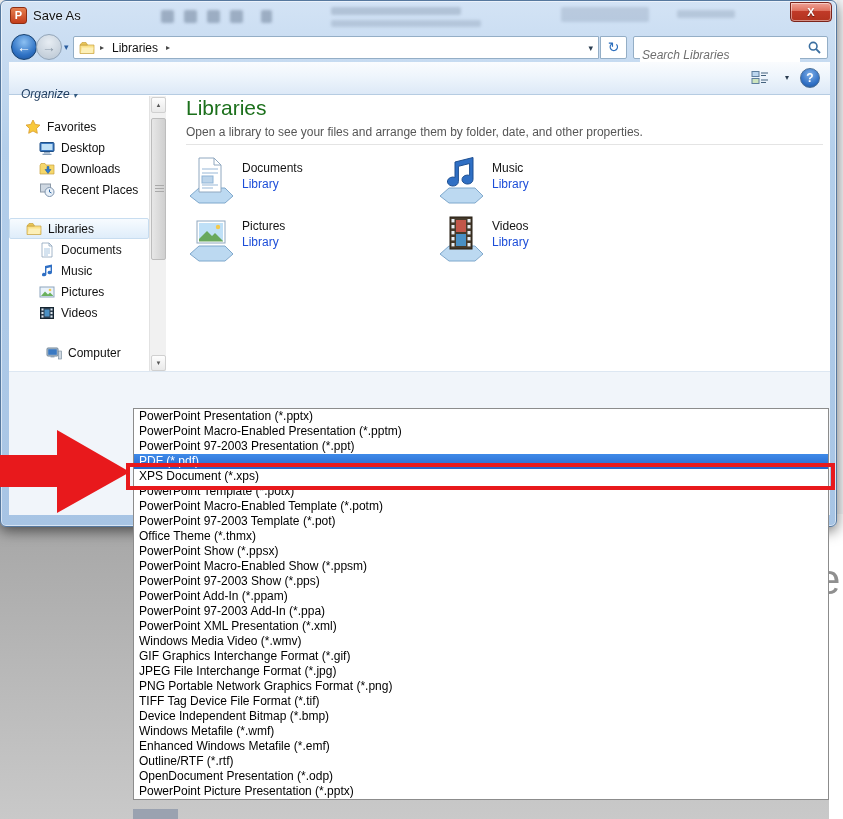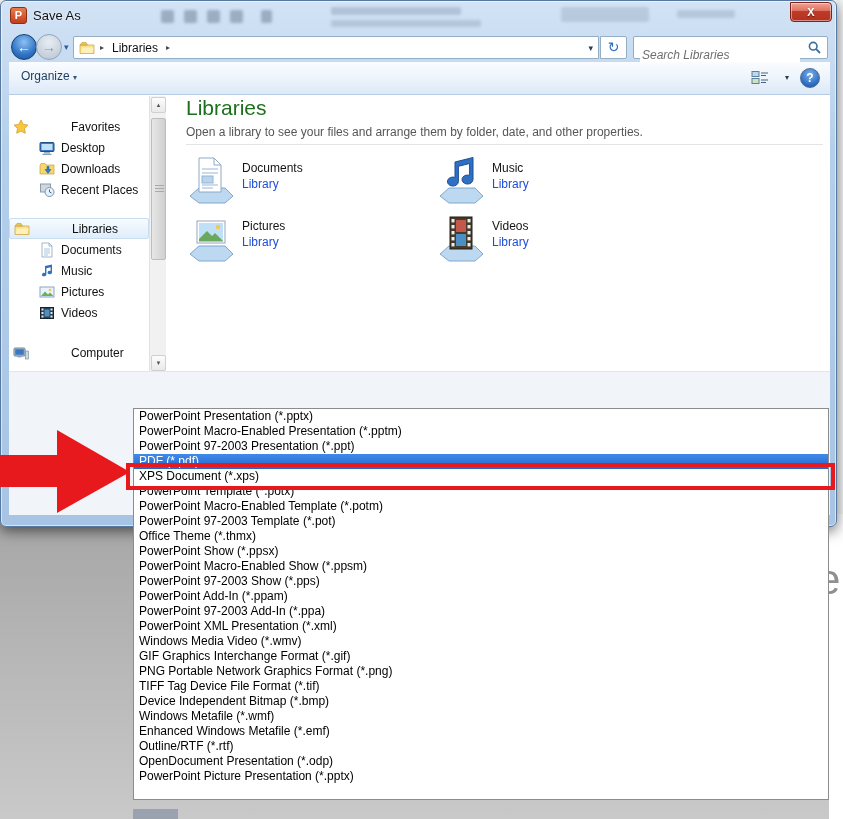--- a/index.html
+++ b/index.html
@@ -54,35 +54,35 @@
   .search input{position:absolute;left:6px;top:1px;width:160px;height:33px;border:none;outline:none;
     font-size:12px;font-style:italic;color:#14532d;}
   .search input::placeholder{color:#6e6e6e;font-style:italic;}
   .search svg{position:absolute;right:6px;top:4px;}
 
   
   .client{position:absolute;left:8px;top:61px;width:821px;height:453px;background:#fff;overflow:hidden;}
   .cmdbar{position:absolute;left:0;top:0;width:821px;height:33px;
     background:linear-gradient(180deg,#fafcfe 0%,#eef5fc 45%,#dde9f7 100%);
     border-bottom:1px solid #b6cce2;}
-  .organize{position:absolute;left:12px;top:7px;font-size:12px;color:#1d3b5e;cursor:default;}
+  .organize{position:absolute;left:12px;top:25px;font-size:12px;color:#1d3b5e;cursor:default;font-style:italic;}
   .organize .ar{font-size:8px;color:#335a80;}
   .views-btn{position:absolute;left:742px;top:7px;width:40px;height:19px;}
   .views-btn svg{position:absolute;left:0;top:1px;}
   .views-btn .ar{position:absolute;right:2px;top:4px;font-size:8px;color:#2a3c50;}
   .help-btn{position:absolute;left:791px;top:6px;width:20px;height:20px;border-radius:50%;
     background:radial-gradient(circle at 50% 30%,#7fb0e8,#2f6fc4 65%,#1d4f92);
     border:1px solid #4a6e96;color:#fff;font-size:12px;font-weight:bold;text-align:center;line-height:18px;}
 
   .content{position:absolute;left:0;top:34px;width:821px;height:276px;}
   
   #sidebar-list{position:absolute;left:0;top:0;width:140px;height:276px;}
   .side-row{position:relative;height:21px;display:flex;align-items:center;font-size:12px;color:#111;cursor:default;}
   .side-row .ic{width:16px;height:16px;margin-right:6px;flex:none;}
-  .side-row.header{padding-left:4px;gap:36px;}
+  .side-row.header{padding-left:16px;}
   .side-row.item{padding-left:30px;}
   .side-row.selected{background:linear-gradient(180deg,#f7fbff,#dfedfa);
     border:1px solid #c8ddf0;border-radius:2px;}
   
   .sb{position:absolute;left:140px;top:0;width:17px;height:276px;background:#f1f1f1;border-left:1px solid #e2e2e2;}
   .sb .btn{position:absolute;left:1px;width:15px;height:16px;background:linear-gradient(180deg,#fdfdfd,#e9e9e9);
     border:1px solid #d0d0d0;border-radius:2px;font-size:6px;color:#555;text-align:center;line-height:14px;}
   .sb .up{top:1px;}.sb .down{bottom:1px;}
   .sb .thumb{position:absolute;left:1px;top:22px;width:15px;height:142px;border-radius:2px;
     background:linear-gradient(90deg,#e7e7e7,#cfcfcf);border:1px solid #bdbdbd;}
@@ -266,21 +266,21 @@
                     <rect x="2.5" y="7" width="2" height="2"></rect>
                     <rect x="2.5" y="10.5" width="2" height="2"></rect>
                     <rect x="11.5" y="3.5" width="2" height="2"></rect>
                     <rect x="11.5" y="7" width="2" height="2"></rect>
                     <rect x="11.5" y="10.5" width="2" height="2"></rect>
                   </g>
                   <rect x="5.5" y="4.5" width="5" height="7" fill="#4a90c4"></rect>
                 </svg></span>
               <span>Videos</span>
             </div>
-            <div class="side-row header" style="margin-top: 19px;">
+            <div class="side-row header" style="margin-top: 19px; margin-left: 21px;">
               <span class="ic"><svg viewBox="0 0 16 16" width="16" height="16">
                   <rect x="1" y="3" width="11" height="8" rx="1" fill="#b9c6d4" stroke="#6f8496"></rect>
                   <rect x="2.2" y="4.2" width="8.6" height="5.6" fill="#3a79c2"></rect>
                   <rect x="4.5" y="11" width="4" height="1.4" fill="#8fa2b4"></rect>
                   <rect x="12.5" y="6" width="3" height="8" fill="#cfd9e2" stroke="#6f8496" stroke-width=".6"></rect>
                 </svg></span>
               <span>Computer</span>
             </div>
           </div>
 
@@ -362,20 +362,21 @@
       <div class="opt">PowerPoint 97-2003 Template (*.pot)</div>
       <div class="opt">Office Theme (*.thmx)</div>
       <div class="opt">PowerPoint Show (*.ppsx)</div>
       <div class="opt">PowerPoint Macro-Enabled Show (*.ppsm)</div>
       <div class="opt">PowerPoint 97-2003 Show (*.pps)</div>
       <div class="opt">PowerPoint Add-In (*.ppam)</div>
       <div class="opt">PowerPoint 97-2003 Add-In (*.ppa)</div>
       <div class="opt">PowerPoint XML Presentation (*.xml)</div>
       <div class="opt">Windows Media Video (*.wmv)</div>
       <div class="opt">GIF Graphics Interchange Format (*.gif)</div>
+      <div class="opt">JPEG File Interchange Format (*.jpg)</div>
       <div class="opt">PNG Portable Network Graphics Format (*.png)</div>
       <div class="opt">TIFF Tag Device File Format (*.tif)</div>
       <div class="opt">Device Independent Bitmap (*.bmp)</div>
       <div class="opt">Windows Metafile (*.wmf)</div>
       <div class="opt">Enhanced Windows Metafile (*.emf)</div>
       <div class="opt">Outline/RTF (*.rtf)</div>
       <div class="opt">OpenDocument Presentation (*.odp)</div>
       <div class="opt">PowerPoint Picture Presentation (*.pptx)</div>
     </div>
 

